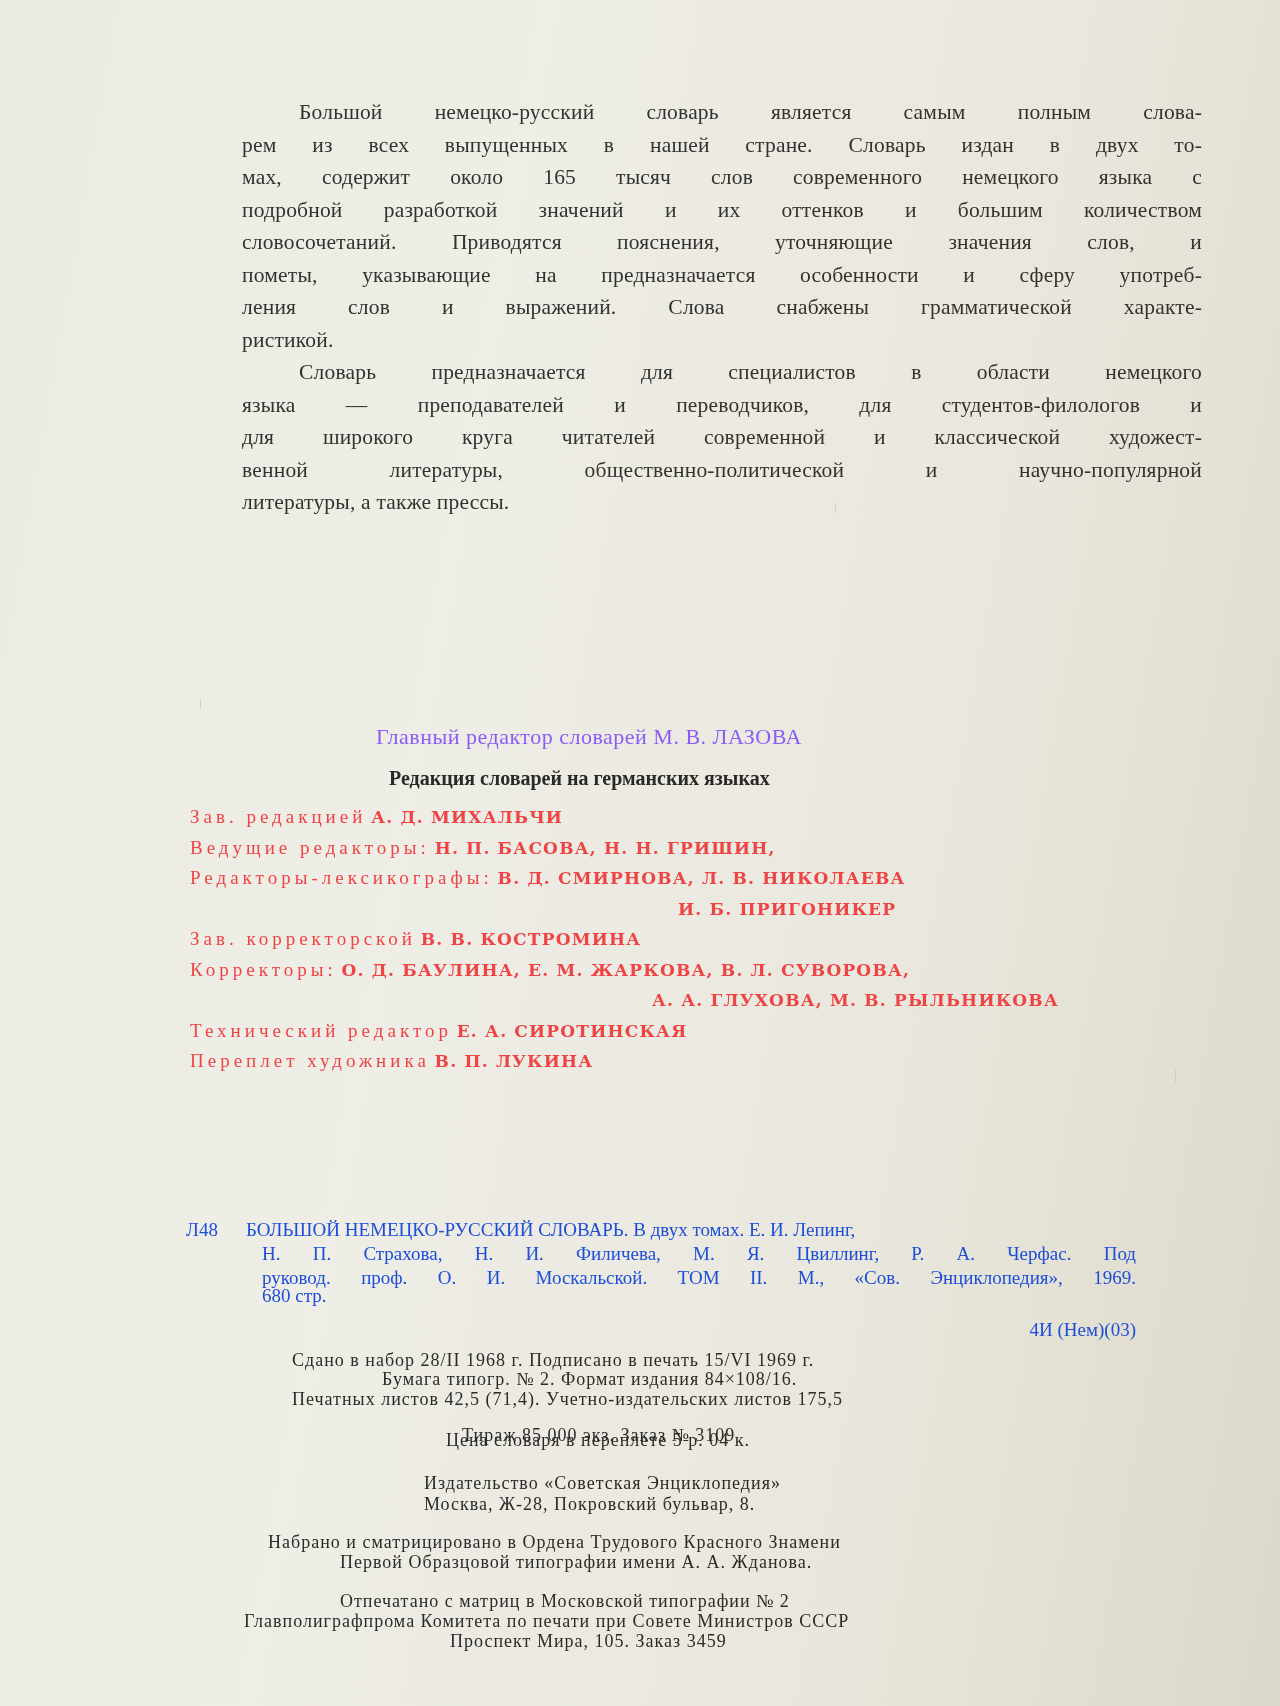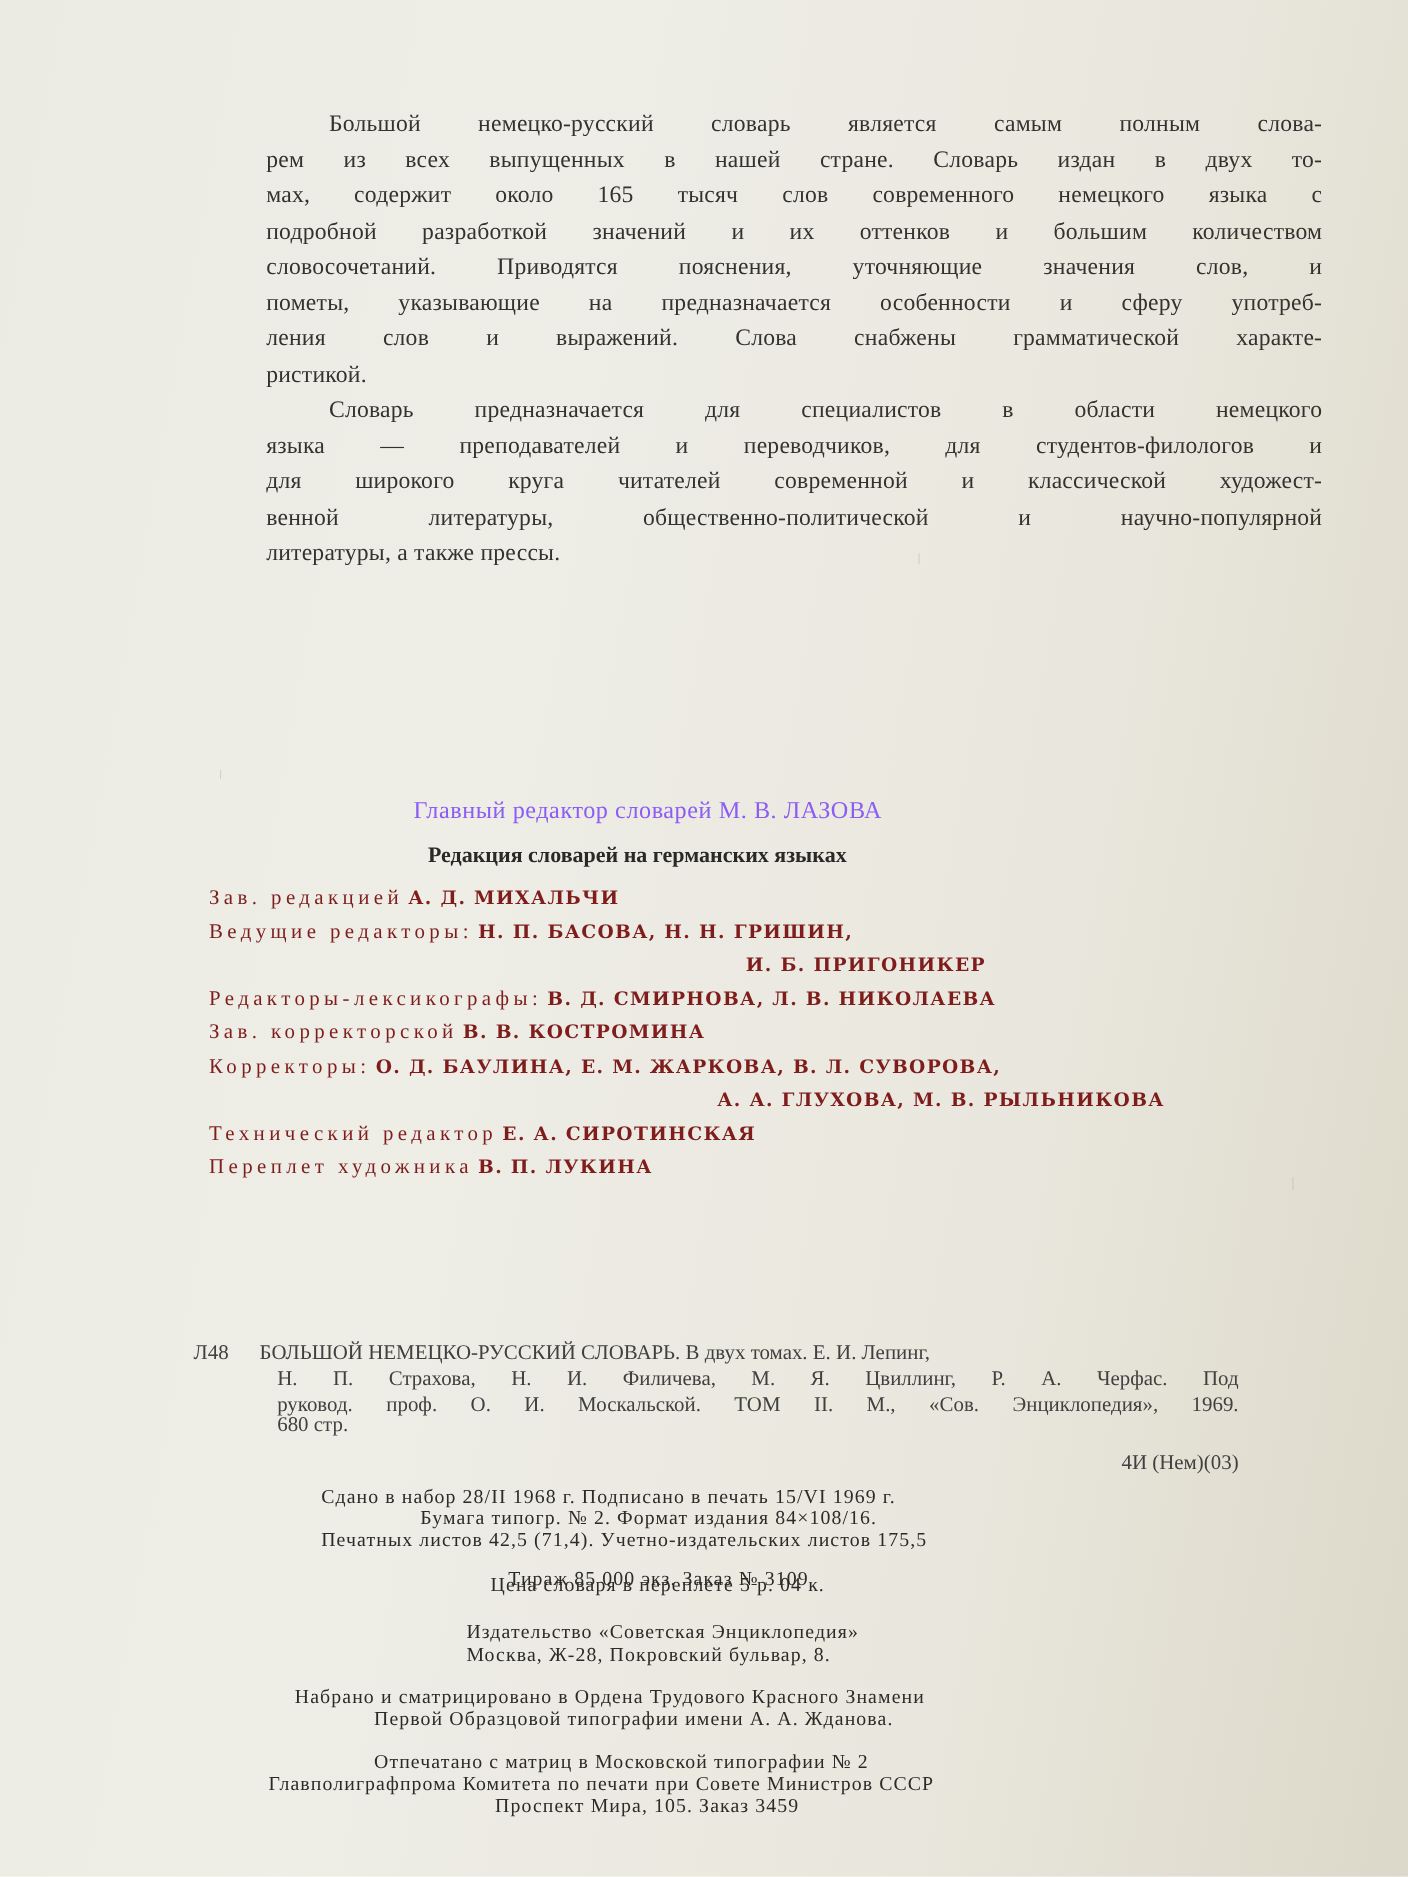--- a/index.html
+++ b/index.html
@@ -24,29 +24,29 @@
   .chief {
     position: absolute; left: 376px; top: 704px;
     font-size: 22px; color: #8b5cf6; letter-spacing: 0.5px; margin-top: 20px;
   }
   .dept-title {
     position: absolute; left: 389px; top: 767px;
     font-size: 20px; font-weight: bold; color: #2a2926;
   }
   .staff {
     position: absolute; left: 190px; top: 802px; width: 950px;
-    font-size: 19px; line-height: 30.5px; color: #7f1d1d;
+    font-size: 19px; line-height: 30.5px; color: #ef4444;
   }
   .staff .row { white-space: nowrap; position: relative; height: 30.5px; }
   .staff .role { letter-spacing: 4px; }
   .staff .names { letter-spacing: 1.2px; font-weight: bold; font-family: "DejaVu Serif", serif; font-size: 17px; }
   .staff .cont { position: absolute; }
   .biblio {
-    position: absolute; left: 176px; top: 1218px; width: 950px;
-    font-size: 19px; line-height: 24px; color: #404040;
+    position: absolute; left: 186px; top: 1218px; width: 950px;
+    font-size: 19px; line-height: 24px; color: #1d4ed8;
   }
   .biblio .b-line { display: block; white-space: nowrap; }
   .biblio .idx { display: inline-block; width: 60px; }
   .biblio .indent { padding-left: 76px; display: block; text-align: justify; text-align-last: justify; }
   .biblio .indent.last { text-align-last: left; }
   .biblio .code { display: block; text-align: right; margin-top: 10px; padding-right: 0px; }
   .imprint {
     position: absolute; left: 0; width: 1280px;
     font-size: 18px; line-height: 19px; color: #2c2b28;
     font-family: "Liberation Serif", serif; letter-spacing: 1px;
@@ -90,25 +90,25 @@
   <div class="staff">
     <div class="row">
       <span class="role">Зав. редакцией</span>
       <span class="names">А. Д. МИХАЛЬЧИ</span>
     </div>
     <div class="row">
       <span class="role">Ведущие редакторы:</span>
       <span class="names">Н. П. БАСОВА, Н. Н. ГРИШИН,</span>
     </div>
     <div class="row">
-      <span class="names cont" style="left:488px;">И. Б. ПРИГОНИКЕР</span>
+      <span class="role">Редакторы-лексикографы:</span>
+      <span class="names">В. Д. СМИРНОВА, Л. В. НИКОЛАЕВА</span>
     </div>
     <div class="row">
-      <span class="role">Редакторы-лексикографы:</span>
-      <span class="names">В. Д. СМИРНОВА, Л. В. НИКОЛАЕВА</span>
+      <span class="names cont" style="left:488px;">И. Б. ПРИГОНИКЕР</span>
     </div>
     <div class="row">
       <span class="role">Зав. корректорской</span>
       <span class="names">В. В. КОСТРОМИНА</span>
     </div>
     <div class="row">
       <span class="role">Корректоры:</span>
       <span class="names">О. Д. БАУЛИНА, Е. М. ЖАРКОВА, В. Л. СУВОРОВА,</span>
     </div>
     <div class="row">

